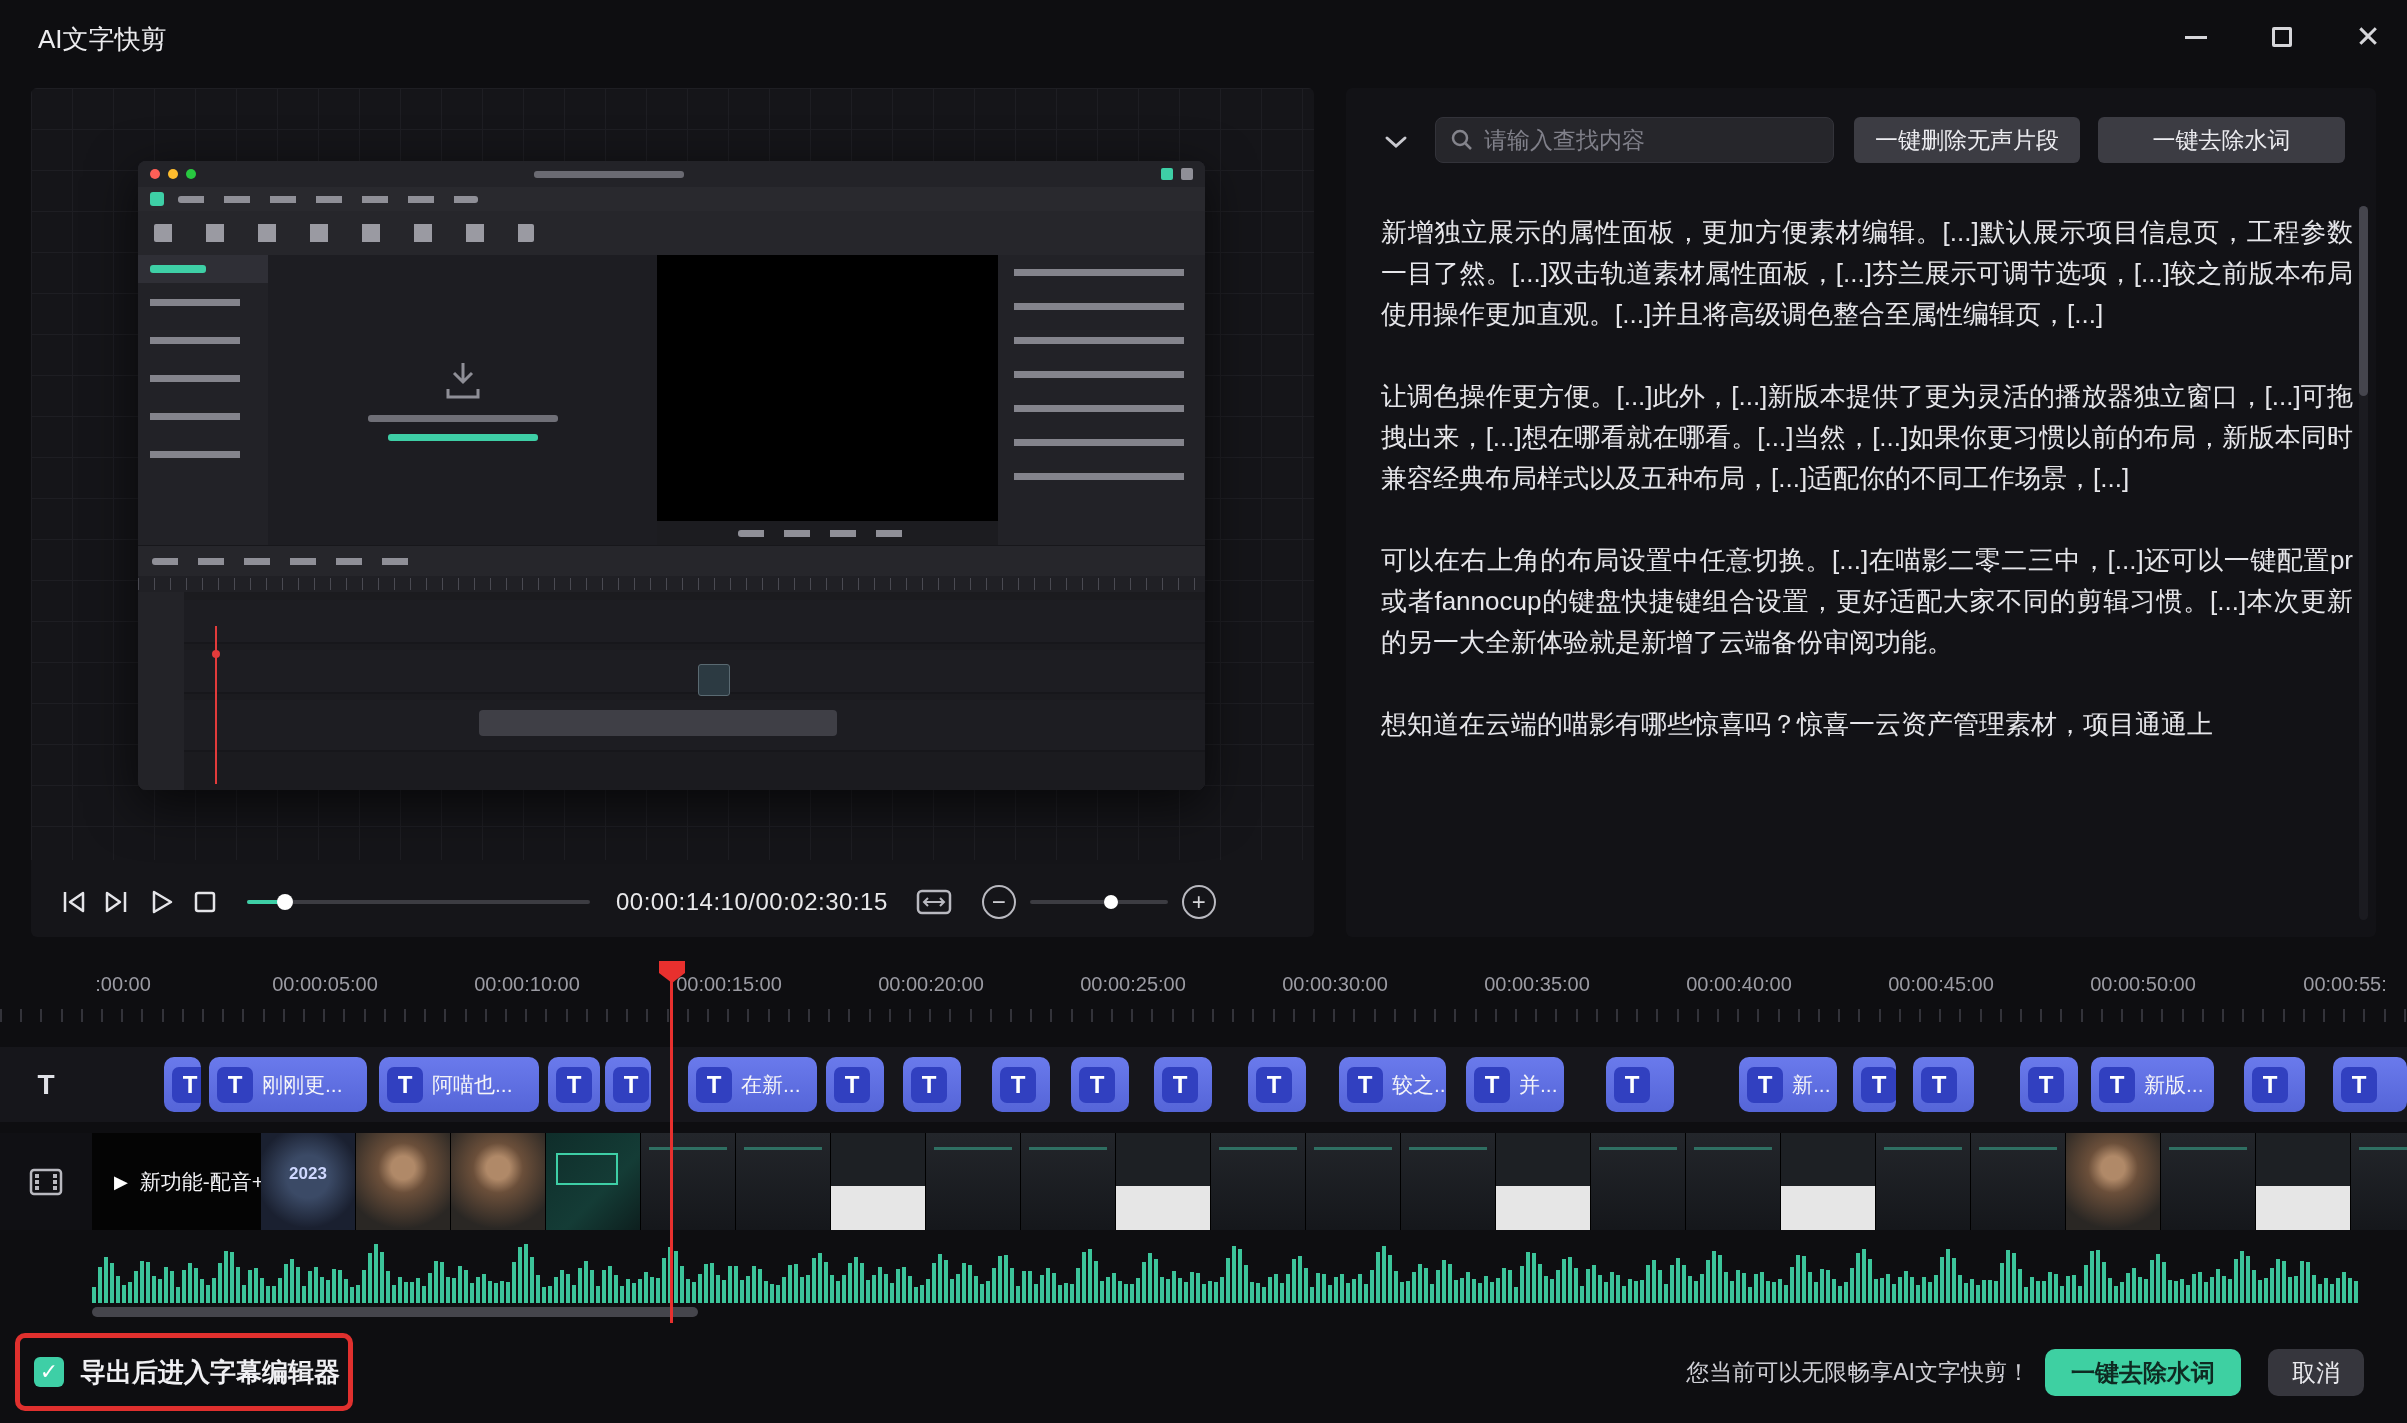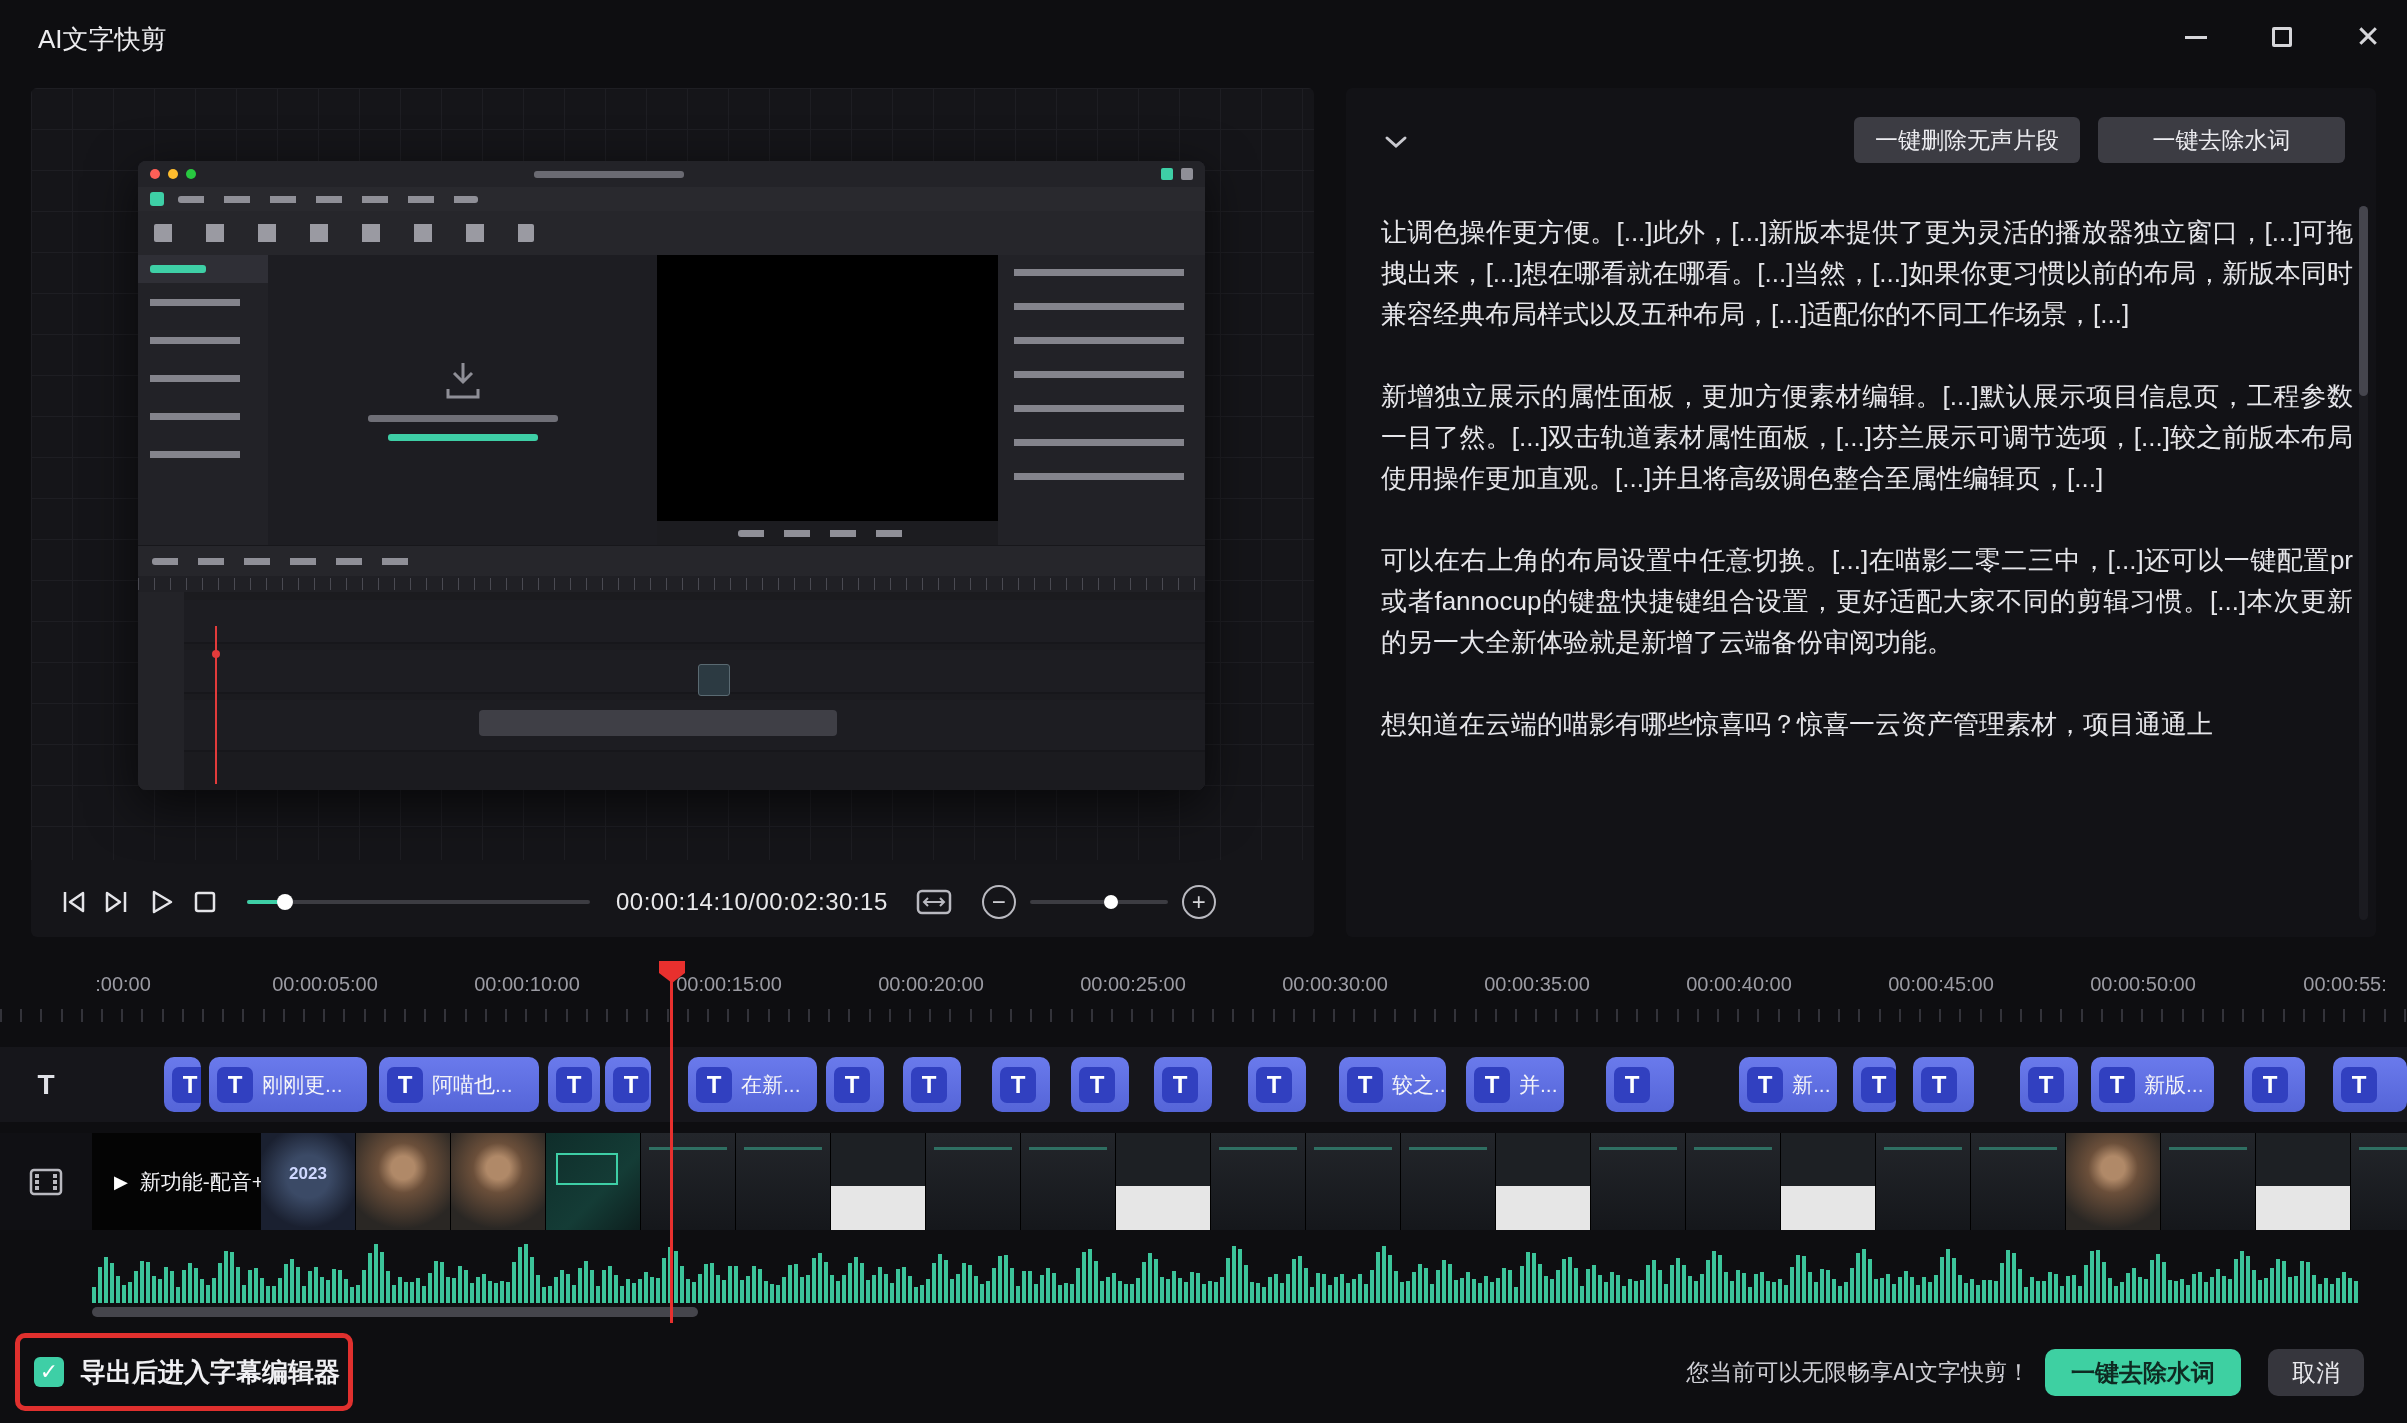--- a/index.html
+++ b/index.html
@@ -263,25 +263,32 @@
       <div class="circle-btn" id="zoom-in-btn">+</div>
     </div>
   </div>
 
   <div id="right-panel">
     <div id="collapse-btn">
       <svg width="24" height="14" viewBox="0 0 24 14">
         <path d="M3 3 L12 11 L21 3" stroke="#c9c9cf" stroke-width="3" fill="none" stroke-linecap="round"></path>
       </svg>
     </div>
+    <div id="search-box">
+      <svg width="24" height="24" viewBox="0 0 24 24">
+        <circle cx="10" cy="10" r="7" stroke="#84848c" stroke-width="2.5" fill="none"></circle>
+        <path d="M15.5 15.5 L21 21" stroke="#84848c" stroke-width="2.5"></path>
+      </svg>
+      <input id="search-input" placeholder="请输入查找内容" style="">
+    </div>
     <div class="panel-btn" id="btn-delete-silent">一键删除无声片段</div>
     <div class="panel-btn" id="btn-remove-filler">一键去除水词</div>
     <div id="transcript">
+        <p>新增独立展示的属性面板，更加方便素材编辑。[...]默认展示项目信息页，工程参数一目了然。[...]双击轨道素材属性面板，[...]芬兰展示可调节选项，[...]较之前版本布局使用操作更加直观。[...]并且将高级调色整合至属性编辑页，[...]</p>
         <p>让调色操作更方便。[...]此外，[...]新版本提供了更为灵活的播放器独立窗口，[...]可拖拽出来，[...]想在哪看就在哪看。[...]当然，[...]如果你更习惯以前的布局，新版本同时兼容经典布局样式以及五种布局，[...]适配你的不同工作场景，[...]</p>
-        <p>新增独立展示的属性面板，更加方便素材编辑。[...]默认展示项目信息页，工程参数一目了然。[...]双击轨道素材属性面板，[...]芬兰展示可调节选项，[...]较之前版本布局使用操作更加直观。[...]并且将高级调色整合至属性编辑页，[...]</p>
         <p>可以在右上角的布局设置中任意切换。[...]在喵影二零二三中，[...]还可以一键配置pr或者fannocup的键盘快捷键组合设置，更好适配大家不同的剪辑习惯。[...]本次更新的另一大全新体验就是新增了云端备份审阅功能。</p>
         <p>想知道在云端的喵影有哪些惊喜吗？惊喜一云资产管理素材，项目通通上</p>
       </div>
     <div id="v-scrollbar">
       <div id="v-scroll-thumb"></div>
     </div>
   </div>
 
   <div id="timeline">
     <div id="ruler">

